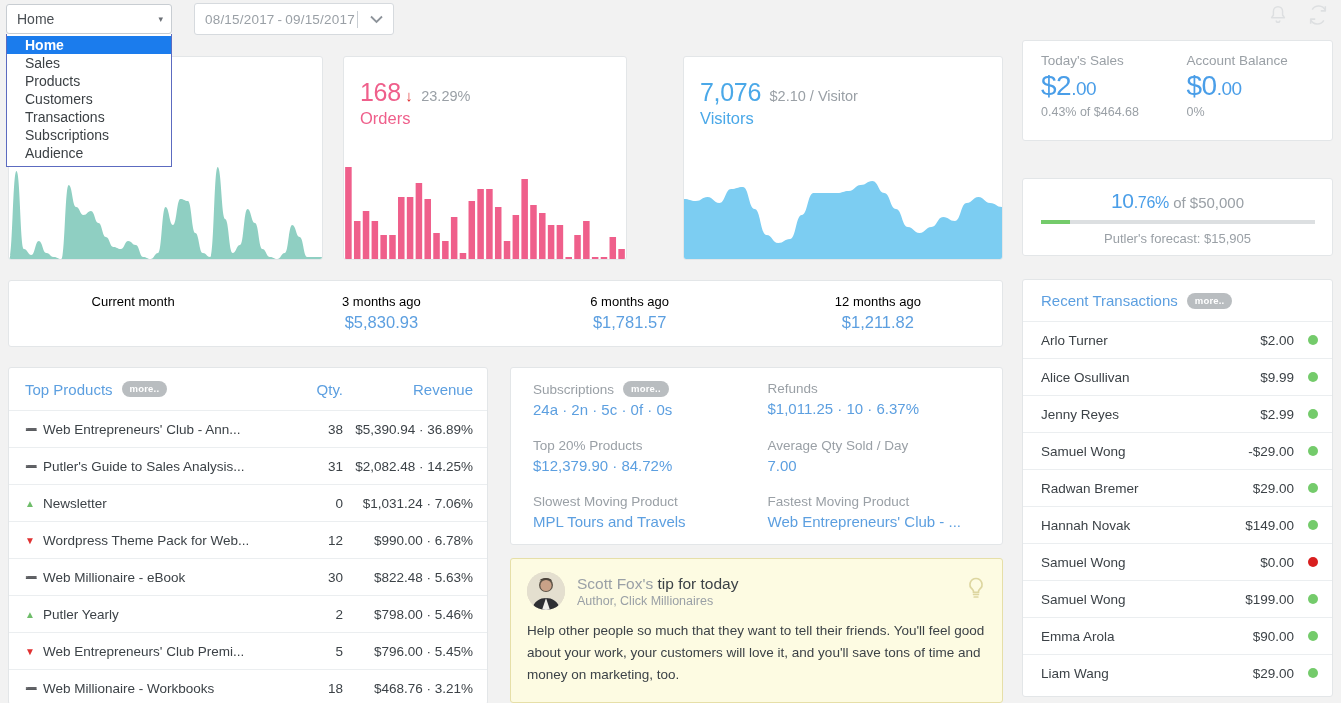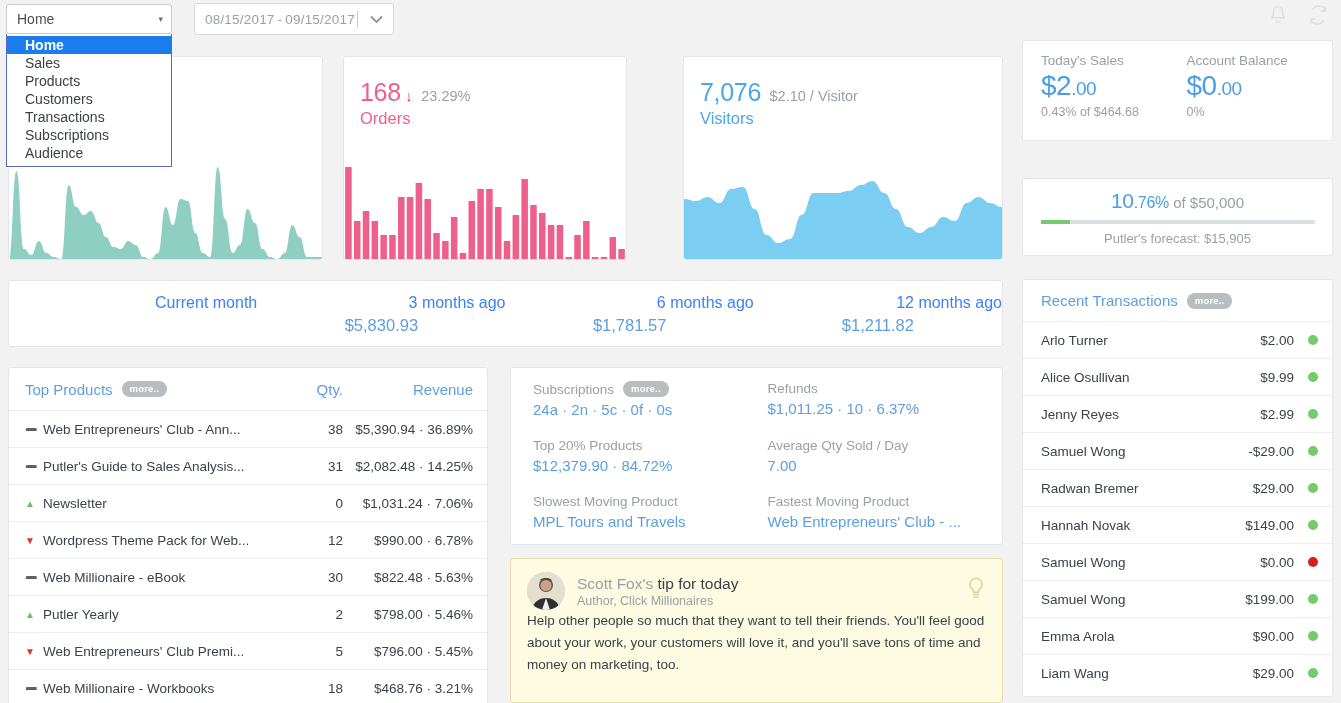--- a/index.html
+++ b/index.html
@@ -92,21 +92,21 @@
   }
   .goal-bar i { position: absolute; left: 0; top: 0; height: 4px; background: #74cb6b; display: block; }
   .goal-f { font-size: 13px; color: #9aa0a6; margin-top: 7px; }
 
   
   .c-months {
     position: absolute; left: 8px; top: 280px; width: 995px; height: 67px;
     display: flex;
   }
   .mo { width: 25%; text-align: center; padding-top: 13px; }
-  .mo-t { font-size: 16px; color: #3b82f6; text-align: right; }
+  .mo-t { font-size: 13px; color: #000000; }
   .mo-v { font-size: 16.5px; color: #5c9fe0; margin-top: 4px; font-weight: 300; }
 
   
   .c-products {
     position: absolute; left: 8px; top: 367px; width: 480px; height: 338px;
     overflow: hidden;
   }
   .tp-head {
     display: flex; align-items: center; height: 42px; padding: 0 14px 0 16px;
     font-size: 15px; color: #5c9fe0; font-weight: 300;
@@ -148,21 +148,21 @@
   }
   .tip-head { display: flex; align-items: center; }
   .avatar {
     width: 38px; height: 38px; border-radius: 50%; overflow: hidden;
     background: #ded8c4; flex: none; margin-right: 12px;
   }
   .tip-title { font-size: 15.5px; color: #3c4247; }
   .tip-title .who { color: #9aa0a6; }
   .tip-role { font-size: 12.5px; color: #9aa0a6; margin-top: 1px; }
   .bulb { margin-left: auto; color: #ddd6a0; font-size: 20px; }
-  .tip-body { font-size: 13.5px; color: #3c4247; line-height: 1.62; }
+  .tip-body { font-size: 13.5px; color: #3c4247; line-height: 1.62; margin-top: 10px; }
 
   
   .c-trans {
     position: absolute; left: 1022px; top: 279px; width: 311px; height: 418px;
     overflow: hidden;
   }
   .rt-head {
     display: flex; align-items: center; height: 41px; padding: 0 14px 0 18px;
     font-size: 15px; color: #5c9fe0; font-weight: 300;
   }

